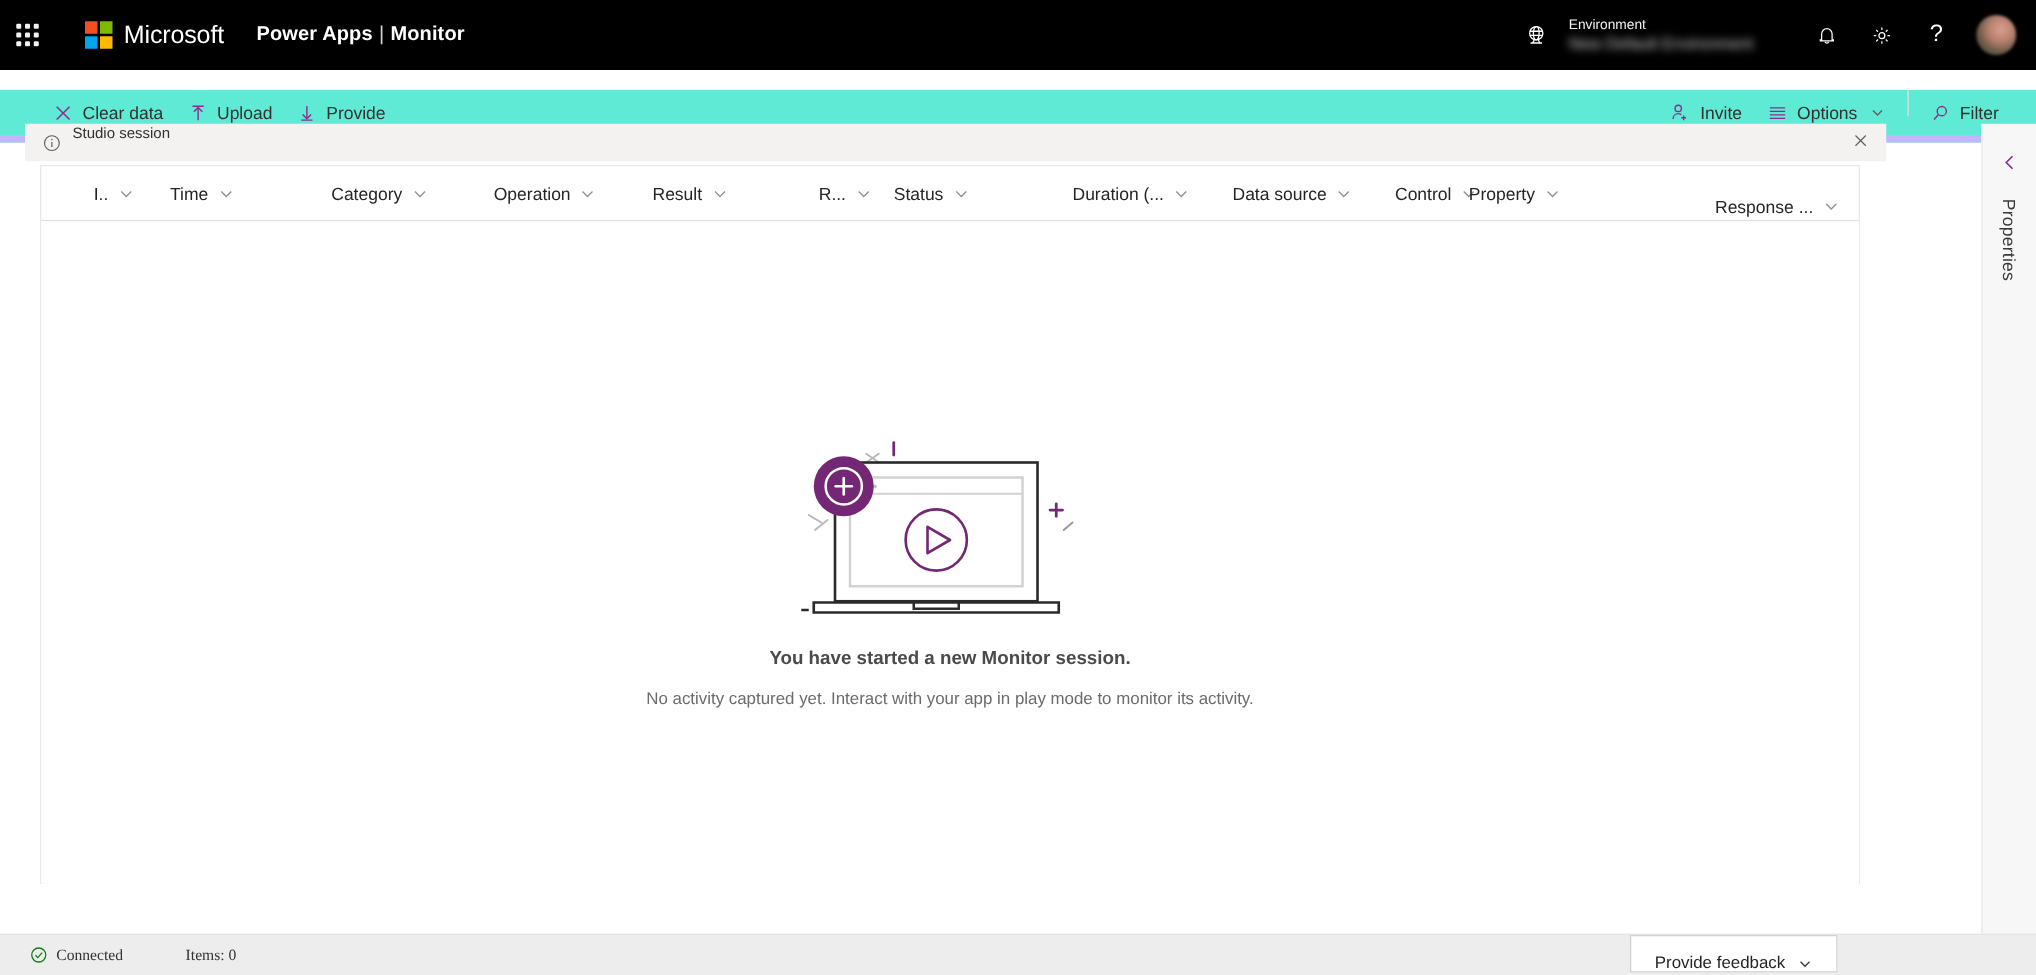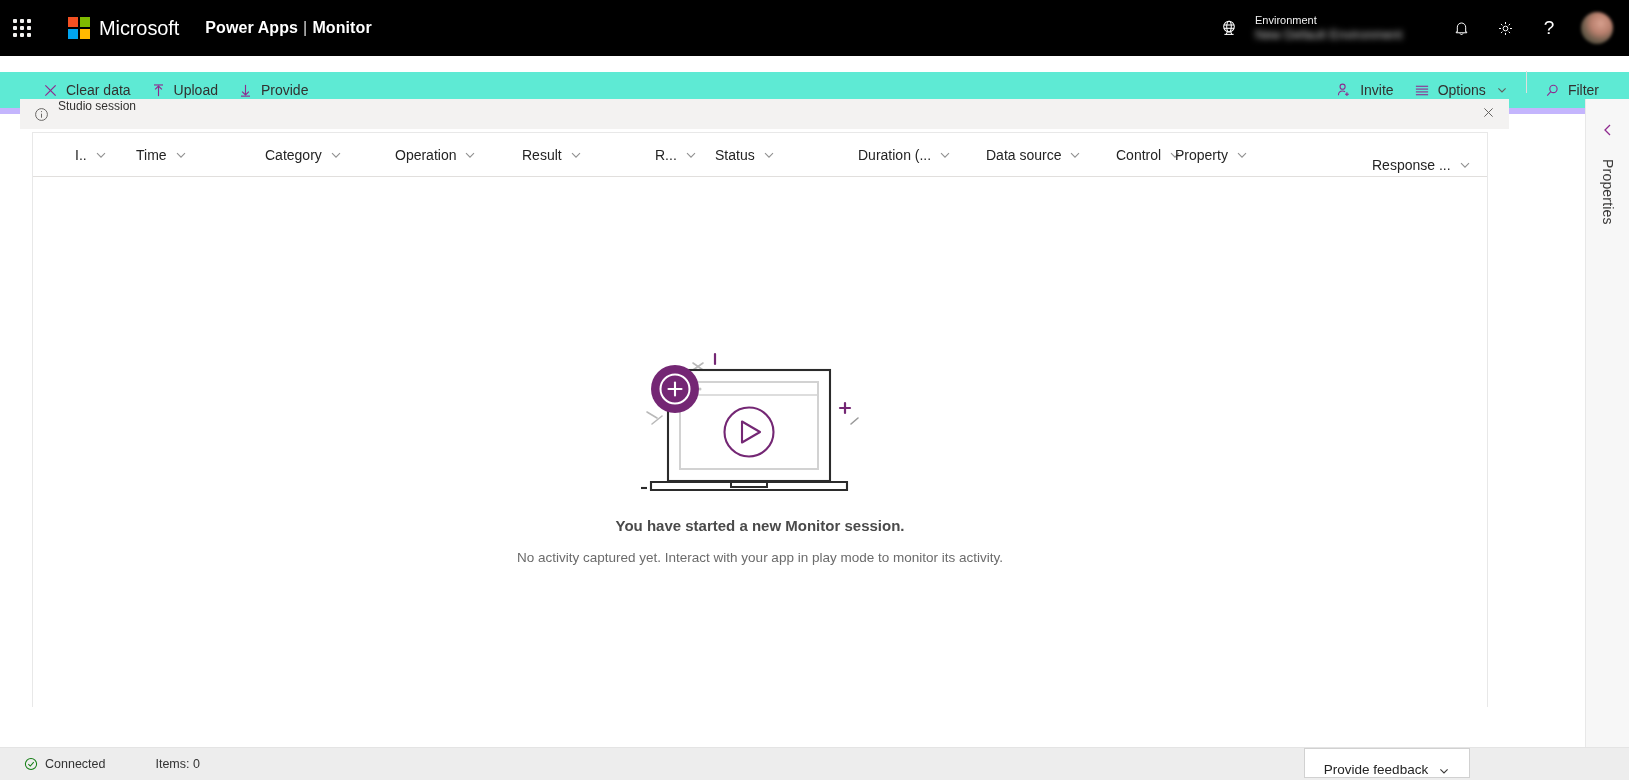--- a/index.html
+++ b/index.html
@@ -202,21 +202,21 @@
   .statusbar {
     position: absolute; bottom: 0; left: 0;
     width: 1629px; height: 33px;
     background: #ededed;
     display: flex; align-items: center;
     padding-left: 24px;
     border-top: 1px solid #e4e4e4;
   }
   .status-item {
     display: flex; align-items: center; gap: 7px;
-    font-size: 12.5px; color: #333333;
+    font-size: 12.5px; color: #333333; font-family: Liberation Serif, serif;
   }
   .status-item + .status-item { margin-left: 50px; }
   .check-ico { color: #107c10; display: flex; align-items: center; }
 
   .feedback-btn {
     position: absolute; right: 159px; bottom: 2px;
     width: 166px; height: 30px;
     background: #ffffff;
     border: 1px solid #d1d1d1;
     display: flex; align-items: flex-end; justify-content: center;

